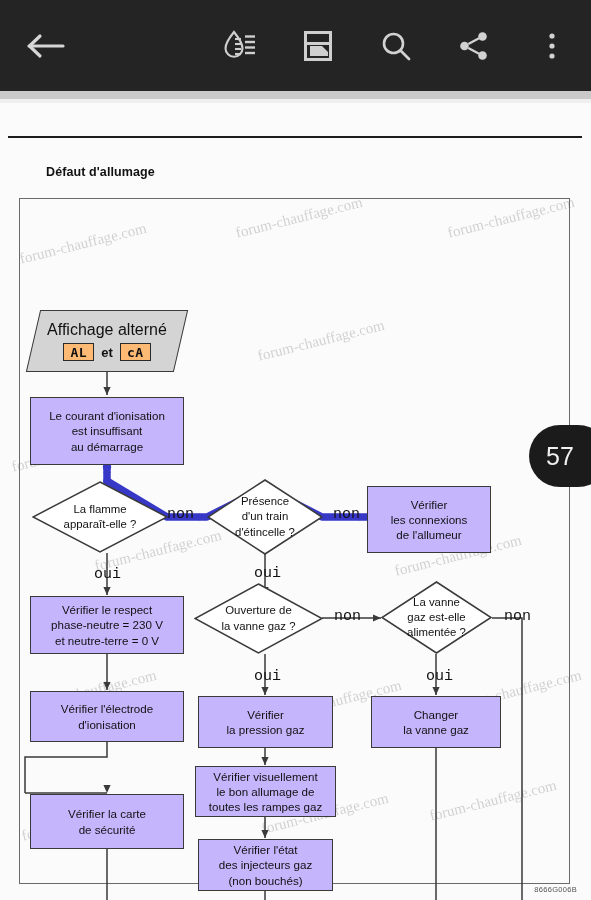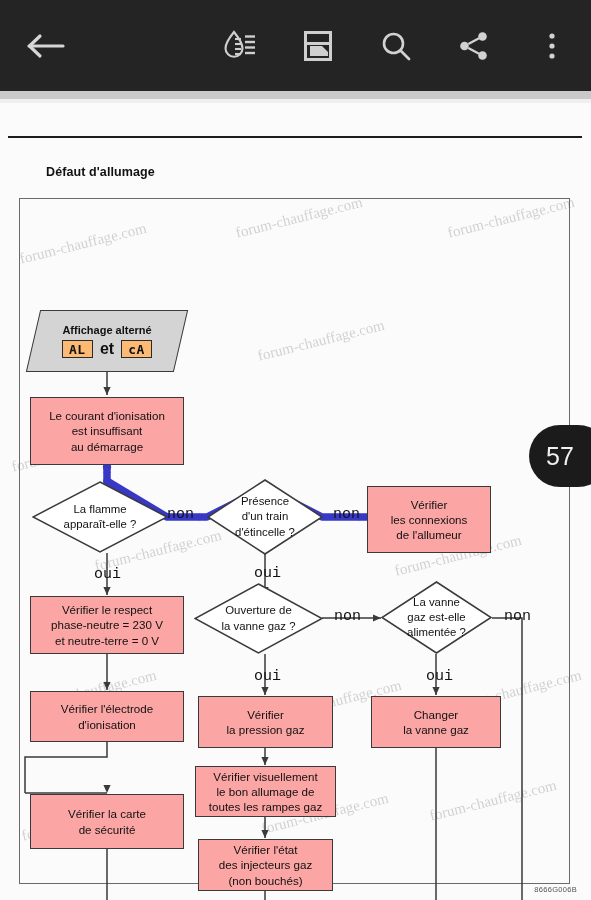--- a/index.html
+++ b/index.html
@@ -66,50 +66,50 @@
     font-size: 15px; color: rgba(60,60,60,.22);
     transform: rotate(-14deg); transform-origin: left center;
     white-space: nowrap; pointer-events: none; user-select: none;
   }
 
   
   .fc { position: absolute; left: 0; top: 0; width: 591px; height: 797px; }
   .node {
     position: absolute;
     border: 1.4px solid #3a3a3a;
-    background: #fca5a5;
+    background: #c4b5fd;
     display: flex; align-items: center; justify-content: center;
     text-align: center;
     font-size: 11.6px; color: #111; line-height: 1.3;
     padding: 2px 4px;
   }
 
   
   .para {
     position: absolute; left: 33px; top: 207px; width: 148px; height: 62px;
     background: #d4d4d4;
     border: 1.4px solid #3a3a3a;
     transform: skewX(-13deg);
   }
   .para-inner {
     position: absolute; left: 33px; top: 207px; width: 148px; height: 62px;
     display: flex; flex-direction: column; align-items: center; justify-content: center;
     gap: 4px;
   }
-  .para-title { font-size: 11px; font-weight: bold; color: #111; }
+  .para-title { font-size: 16px; font-weight: normal; color: #111; }
   .para-row { display: flex; align-items: center; gap: 7px; }
   .seg {
     border: 1.2px solid #2a2a2a; background: #fdba74;
     padding: 0px 5px; min-width: 31px; height: 18px;
     display: flex; align-items: center; justify-content: center;
     font-family: "DejaVu Sans Mono", monospace;
     font-size: 13px; font-weight: bold; color: #111;
     letter-spacing: .5px;
   }
-  .et { font-size: 16px; font-weight: bold; color: #111; }
+  .et { font-size: 13px; font-weight: bold; color: #111; }
 
   
   .diamond { position: absolute; }
   .diamond .dshape {
     position: absolute; left: 0; top: 0; width: 100%; height: 100%;
   }
   .diamond .dtext {
     position: absolute; left: 0; top: 0; width: 100%; height: 100%;
     display: flex; align-items: center; justify-content: center;
     text-align: center; font-size: 11.4px; color: #111; line-height: 1.32;

